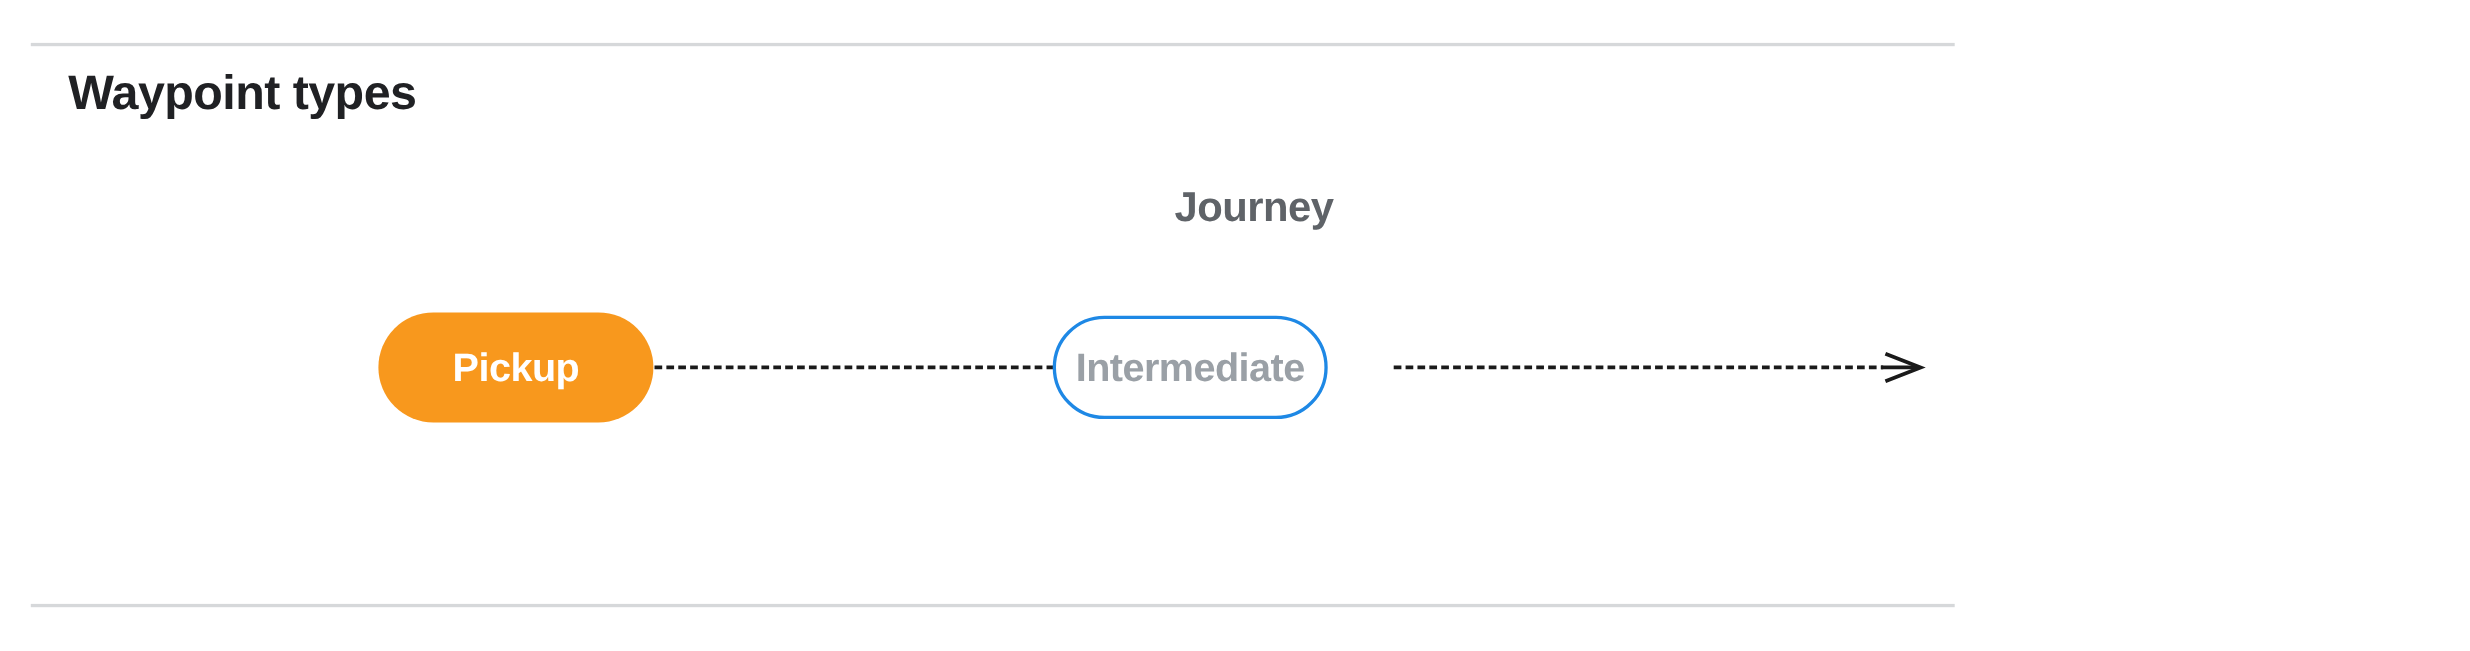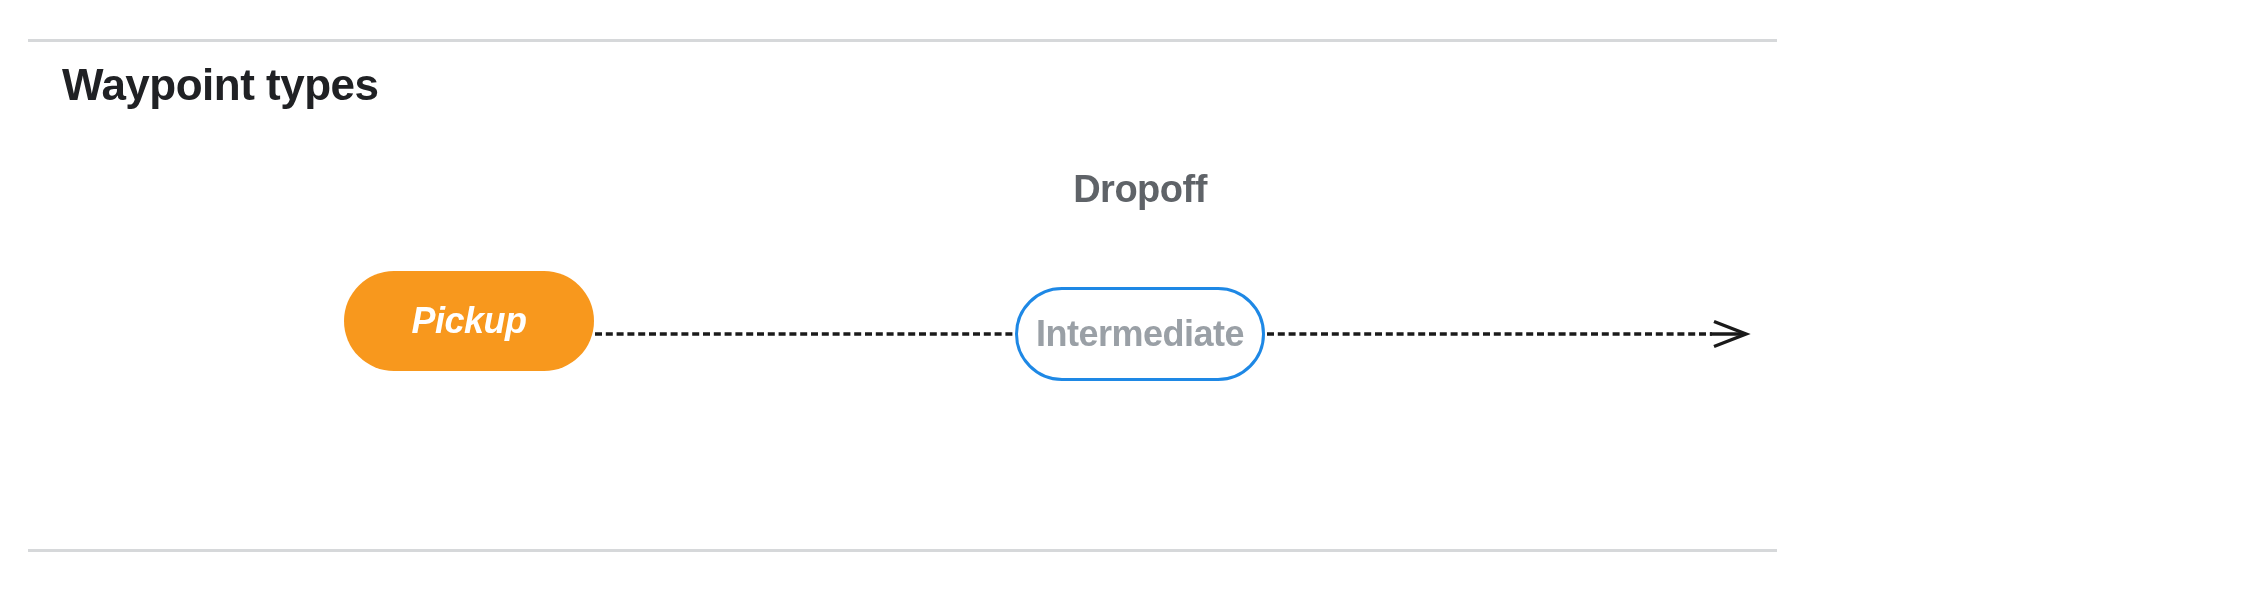--- a/index.html
+++ b/index.html
@@ -73,46 +73,45 @@
     font-size: 36px;
     font-weight: 700;
     letter-spacing: -0.5px;
     white-space: nowrap;
   }
   .node.terminal {
     background: var(--terminal-fill, #f8981d);
     color: var(--terminal-text, #ffffff);
     height: 100px;
     border-radius: 50px;
-    top: 271px;
-    font-style: italic;
+    top: 284px;
   }
   .node.pickup { left: 344px; width: 250px; }
   .node.dropoff { left: 1750px; width: 257px; }
   .node.intermediate {
-    left: 1015px;
+    left: 957px;
     top: 287px;
     width: 250px;
     height: 94px;
     border-radius: 47px;
     background: #ffffff;
     border: 3px solid var(--intermediate-border, #1e88e5);
     color: var(--intermediate-text, #9aa0a6);
   }
 </style>
 </head>
 <body>
 
 <div class="stage">
 
   <div class="divider top"></div>
 
   <h2 class="section-title">Waypoint types</h2>
 
-  <div class="journey-label">Dropoff</div>
+  <div class="journey-label">Journey</div>
 
   <svg class="edges-svg" viewBox="0 0 2245 592" xmlns="http://www.w3.org/2000/svg" aria-hidden="true">
     <line class="edge dashed" x1="595" y1="334" x2="1013" y2="334"></line>
     <line class="edge dashed" x1="1267" y1="334" x2="1712" y2="334"></line>
     <line class="edge" x1="1710" y1="334" x2="1744" y2="334"></line>
     <polyline class="edge" points="1714,321.5 1746,334 1714,346.5"></polyline>
   </svg>
 
   <div class="node terminal pickup">
     <span>Pickup</span>

